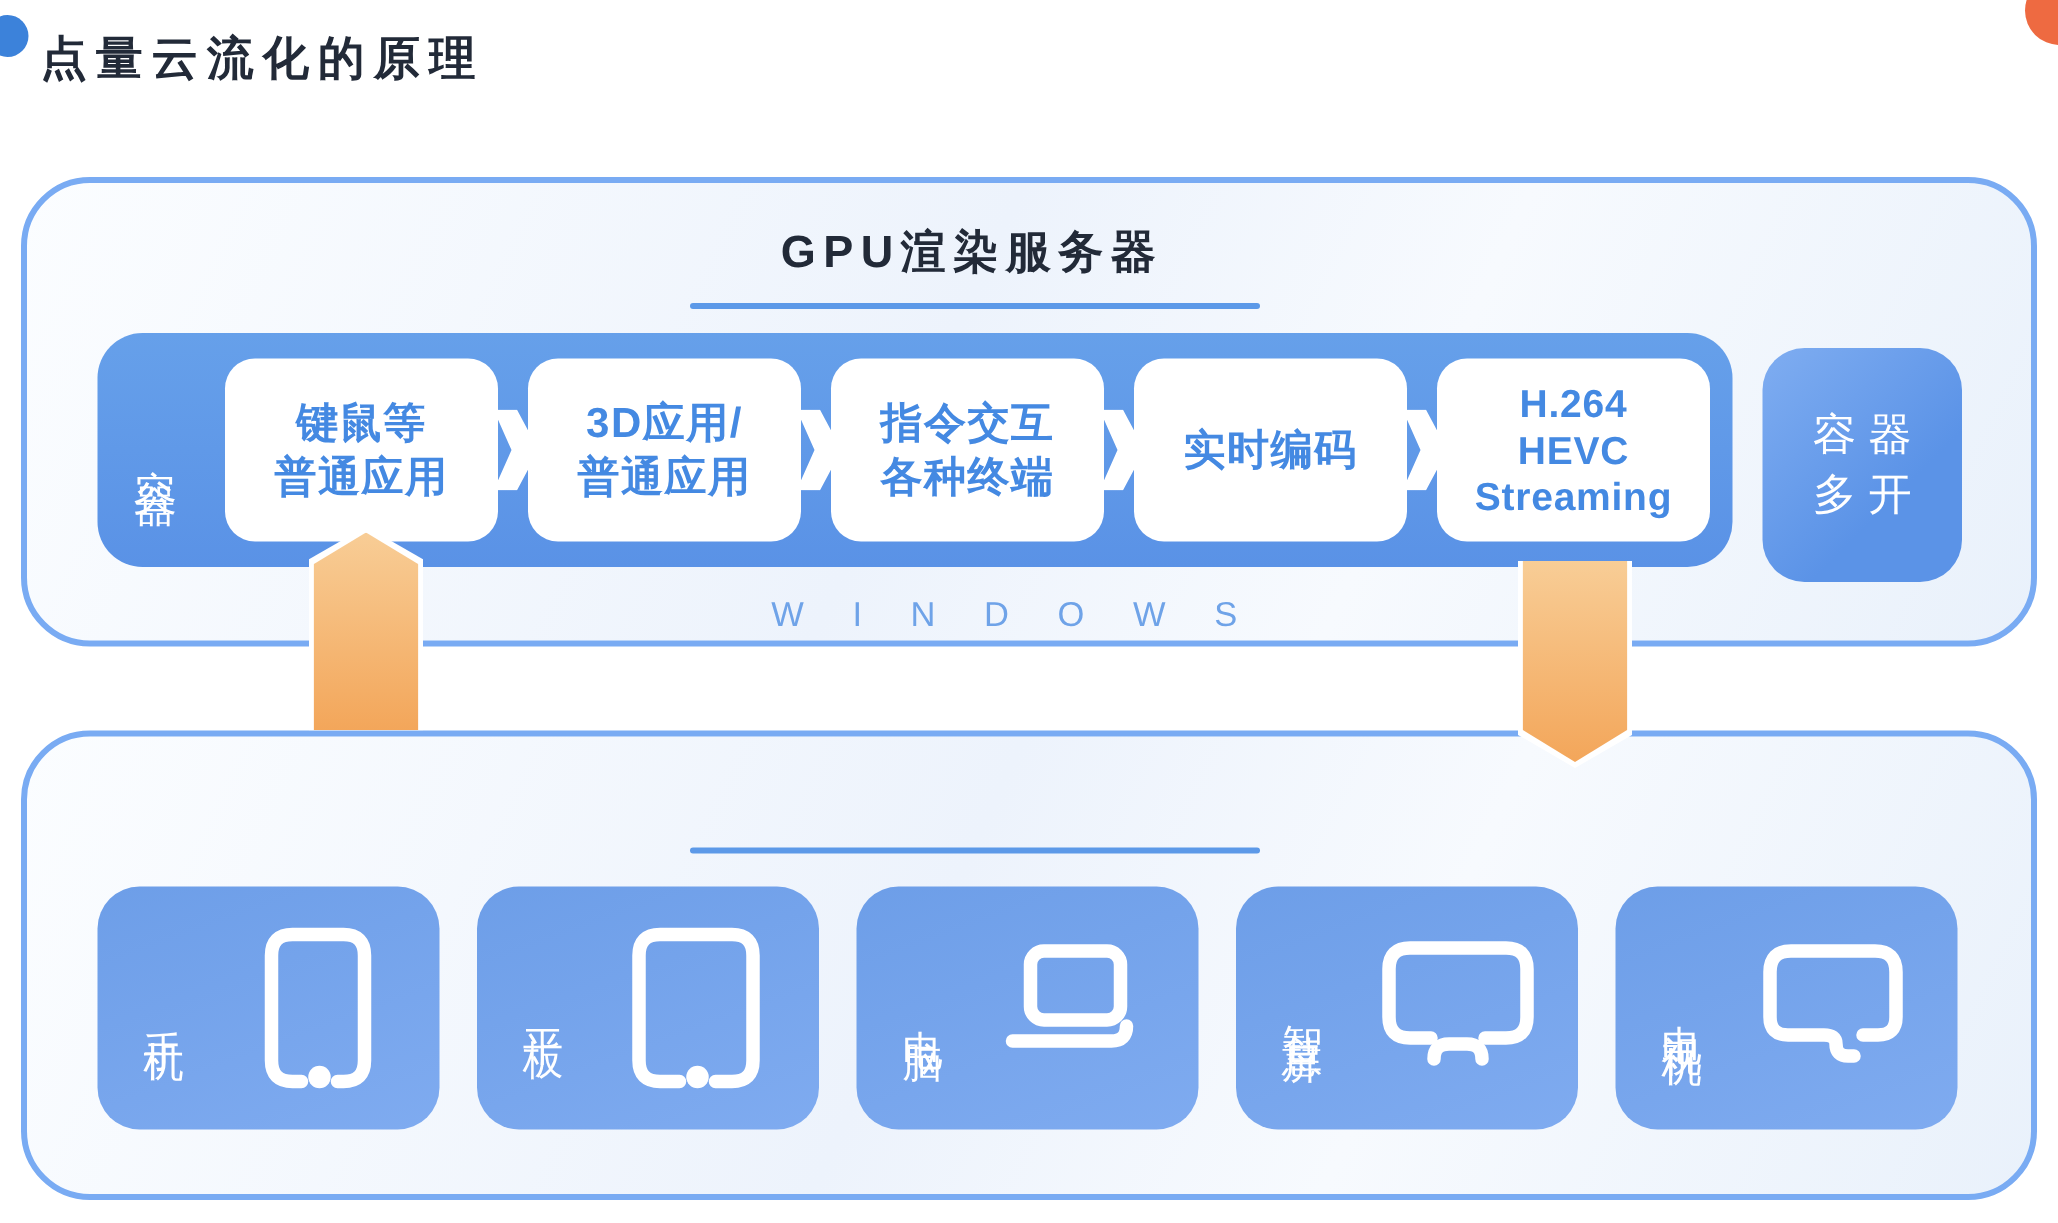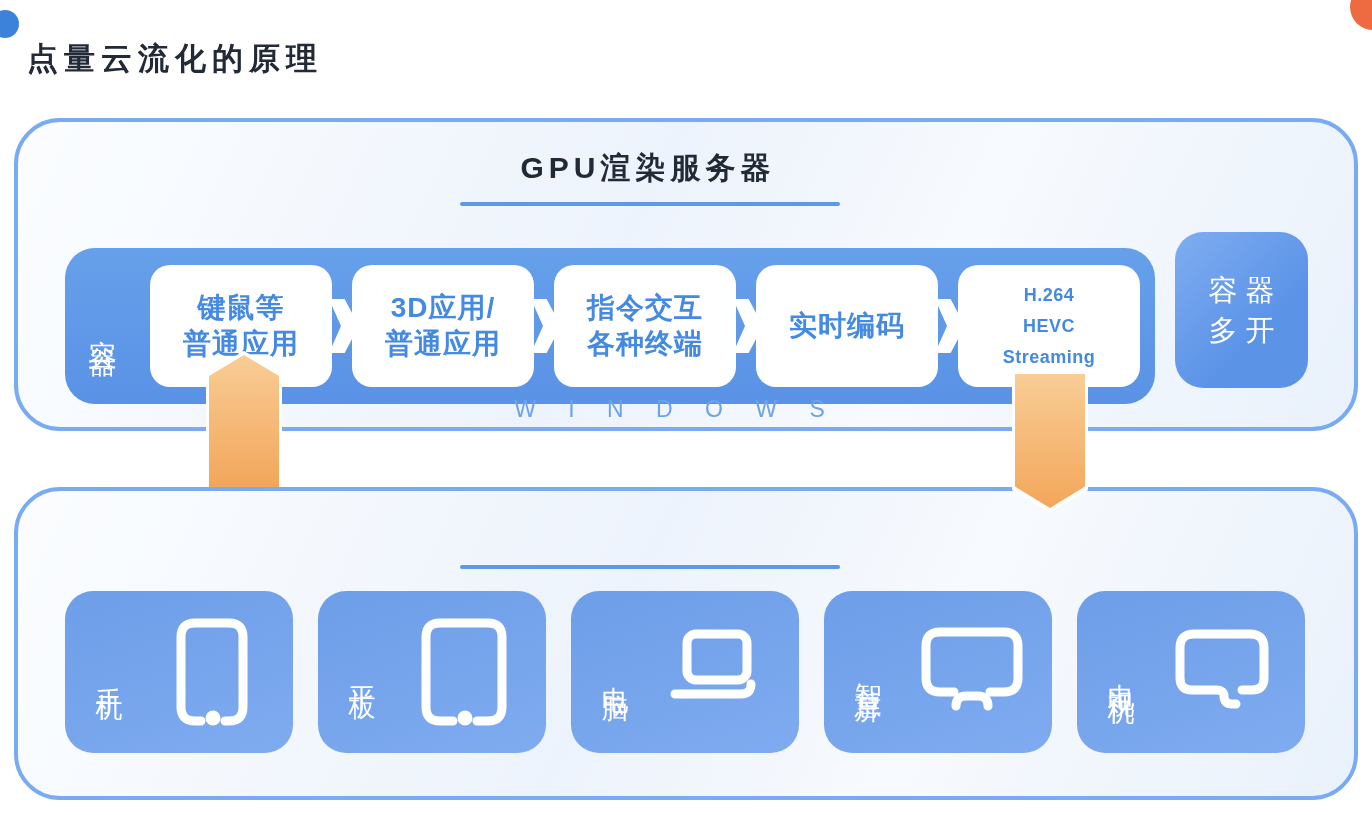--- a/index.html
+++ b/index.html
@@ -8,50 +8,50 @@
   #stage { position:relative; width:1372px; height:815px; background:#ffffff; }
 
   
   .bullet { position:absolute; left:-9px; top:10px; width:28px; height:28px;
     border-radius:50%; background:#3c82da; }
   .corner-dot { position:absolute; left:1350px; top:-16px; width:46px; height:46px;
     border-radius:50%; background:#ee6a41; }
 
   
   .page-title { position:absolute; left:27px; top:18px; font-size:31px; font-weight:bold;
-    letter-spacing:6px; color:#222a38;margin-top:20px; }
+    letter-spacing:6px; color:#222a38; }
 
   
   .section-box { position:absolute; left:14px; width:1344px; height:313px;
     border:4px solid #79abf3; border-radius:46px;
     background:linear-gradient(115deg,#fbfdff 0%,#edf3fc 45%,#f7fafe 68%,#e9f1fb 100%); }
   #server-box { top:118px; }
   #terminal-box { top:487px; }
 
   .section-title { position:absolute; left:0; width:100%; padding-right:76px;
     text-align:center; font-size:30px; font-weight:bold; letter-spacing:5px; color:#222a38; }
   #server-box .section-title { top:26px; }
   #terminal-box .section-title { top:19px; }
   .title-underline { position:absolute; left:442px; width:380px; height:4px;
     border-radius:2px; background:#5c99e8; }
   #server-box .title-underline { top:80px; }
   #terminal-box .title-underline { top:74px; }
 
   
-  .band { position:absolute; left:47px; top:126px; width:1090px; height:156px;
+  .band { position:absolute; left:47px; top:100px; width:1090px; height:156px;
     border-radius:30px; background:linear-gradient(180deg,#66a0ea,#5a92e6); }
   .container-label { position:absolute; left:18px; top:50%; transform:translateY(-50%);
     writing-mode:vertical-rl; text-orientation:upright; color:#ffffff;
     font-size:29px; font-weight:500; letter-spacing:10px; }
 
   .pipe-box { position:absolute; top:17px; width:182px; height:122px; border-radius:20px;
     background:#ffffff; z-index:5; display:flex; flex-direction:column;
     align-items:center; justify-content:center; color:#4489e2; font-weight:bold;
     font-size:28px; line-height:36px; letter-spacing:1px; text-align:center; }
-  .pipe-box.small { font-size:18px; line-height:31px; letter-spacing:0.5px; }
+  .pipe-box.small { font-size:26px; line-height:31px; letter-spacing:0.5px; }
   #pipe1 { left:85px; } #pipe2 { left:287px;justify-content:center; } #pipe3 { left:489px; }
   #pipe4 { left:691px; } #pipe5 { left:893px; }
 
   .chevron { position:absolute; top:51px; width:30px; height:54px; background:#ffffff; z-index:4;
     clip-path:polygon(0 0,52% 0,100% 50%,52% 100%,0 100%,40% 50%); }
   #chev1 { left:264px; } #chev2 { left:466px; } #chev3 { left:668px; } #chev4 { left:870px; }
 
   
   .multi-box { position:absolute; left:1157px; top:110px; width:133px; height:156px;
     border-radius:28px; background:linear-gradient(135deg,#7fadf1 0%,#5b93e7 65%);

